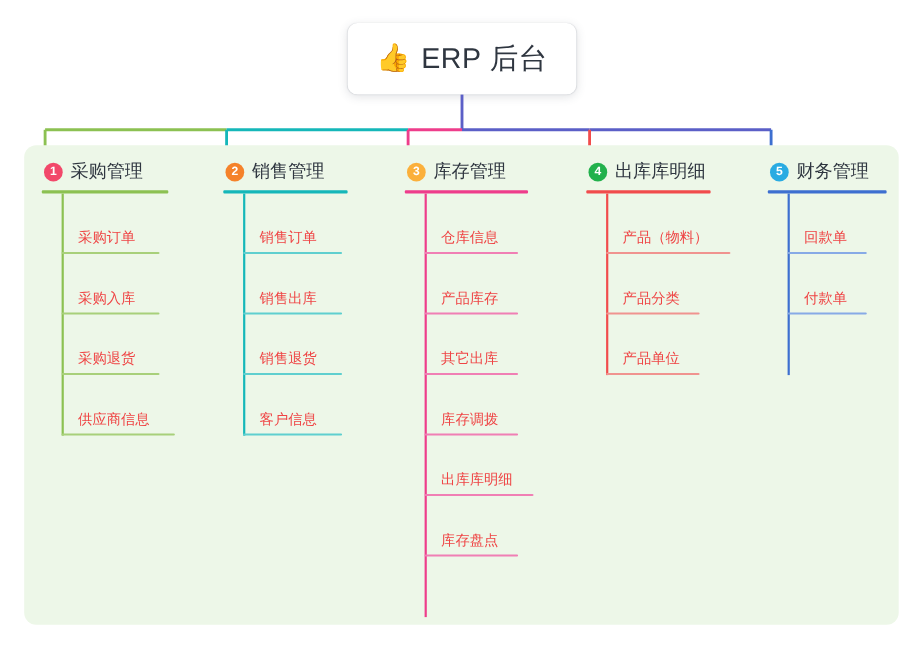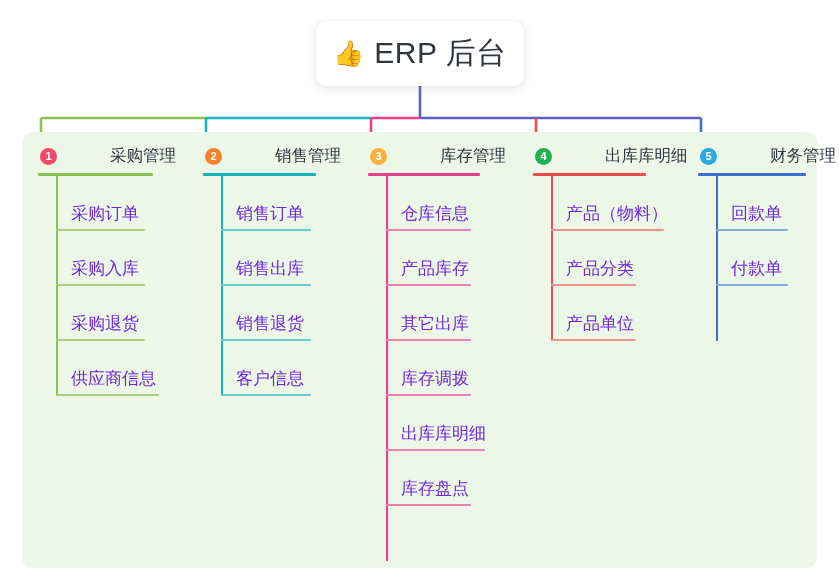--- a/index.html
+++ b/index.html
@@ -35,21 +35,21 @@
     gap: 10px;
     box-sizing: border-box;
   }
   #root-node .thumb {
     font-size: 25px;
     line-height: 1;
     color: #F2B01E;
     display: inline-block;
   }
   #root-node .root-title {
-    font-size: 30px;
+    font-size: 26px;
     color: #2f3640;
     letter-spacing: 0.5px;
     white-space: nowrap;
   }
 
   
   #connectors {
     position: absolute;
     left: 0;
     top: 0;
@@ -89,21 +89,20 @@
     font-size: 11px;
     line-height: 17px;
     text-align: center;
     font-weight: bold;
     flex: none;
   }
   .branch-title {
     font-size: 16.5px;
     color: #2f3640;
     white-space: nowrap;
-    margin-left: 46px;
   }
   .head-rule {
     height: 3px;
     margin-top: 4px;
     border-radius: 1px;
   }
 
   .leaves {
     position: relative;
     padding-top: 0px;
@@ -116,22 +115,22 @@
   }
   .leaf {
     position: relative;
     height: 55px;
     box-sizing: border-box;
   }
   .leaf-text {
     position: absolute;
     left: 33px;
     bottom: 6px;
-    font-size: 17px;
-    color: #6d28d9;
+    font-size: 13px;
+    color: #ef4444;
     white-space: nowrap;
   }
   .leaf-rule {
     position: absolute;
     left: 18px;
     bottom: 0;
     height: 2px;
     border-radius: 1px;
   }
 </style>

